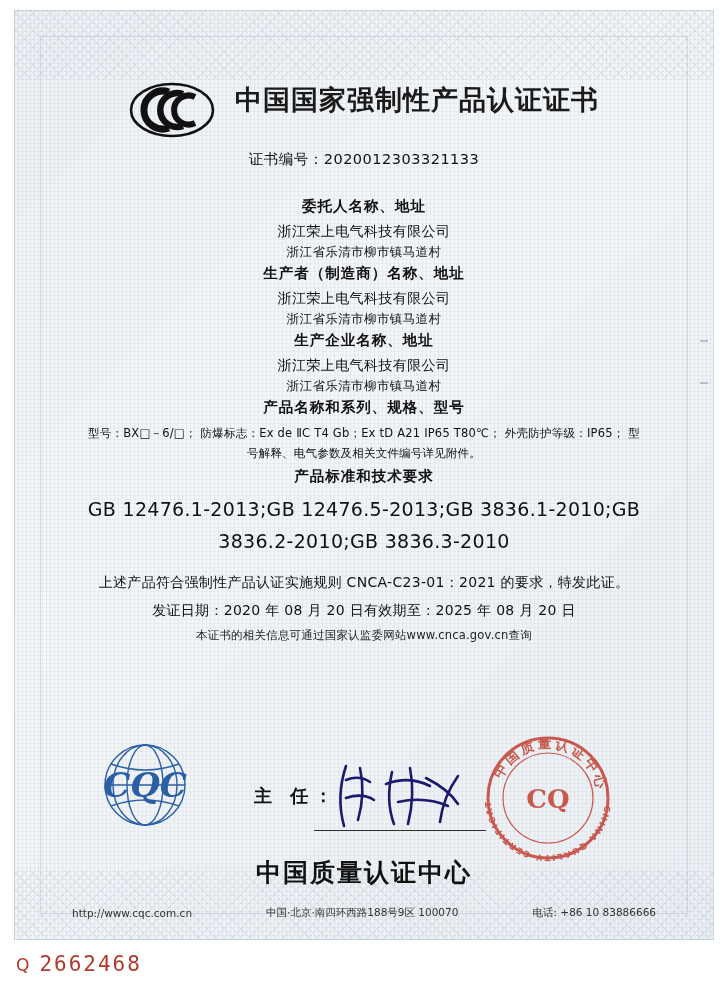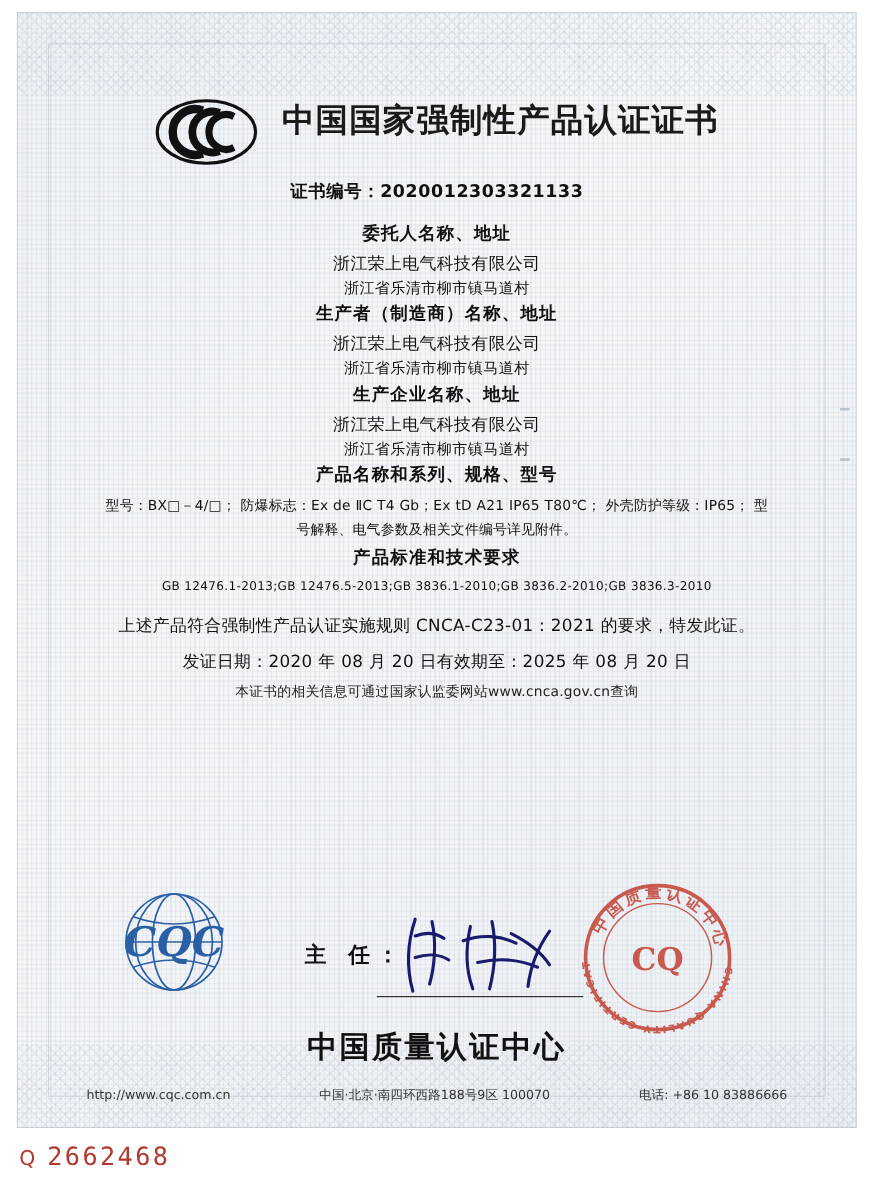--- a/index.html
+++ b/index.html
@@ -95,23 +95,23 @@
   .body {
     position: absolute;
     left: 60px;
     right: 60px;
     top: 140px;
     text-align: center;
     color: #111;
   }
   .cert-no {
     font-size: 14.5px;
-    font-weight: bold;
+    font-weight: normal;
     letter-spacing: 0.5px;
-    margin-bottom: 16px;
+    margin-bottom: 28px;
   }
   .section-label {
     font-size: 14.5px;
     font-weight: bold;
     letter-spacing: 1px;
     margin-top: 0;
     margin-bottom: 7px;
   }
   .line-main {
     font-size: 14px;
@@ -131,21 +131,21 @@
   }
   .model-block {
     font-size: 11.5px;
     line-height: 1.7;
     letter-spacing: 0.2px;
     margin: 2px 14px 4px 14px;
     text-align: justify;
     text-align-last: center;
   }
   .standards {
-    font-size: 10px;
+    font-size: 19px;
     line-height: 1.7;
     letter-spacing: 0.3px;
   }
   .statement {
     font-size: 14px;
     line-height: 1.75;
     margin-top: 12px;
     letter-spacing: 0.3px;
   }
   .dates {
@@ -293,21 +293,21 @@
 
     <div class="section-label">生产者（制造商）名称、地址</div>
     <div class="line-main">浙江荣上电气科技有限公司</div>
     <div class="line-sub">浙江省乐清市柳市镇马道村</div>
 
     <div class="section-label">生产企业名称、地址</div>
     <div class="line-main">浙江荣上电气科技有限公司</div>
     <div class="line-sub">浙江省乐清市柳市镇马道村</div>
 
     <div class="section-label">产品名称和系列、规格、型号</div>
-    <div class="model-block">型号：BX□－4/□；  防爆标志：Ex de ⅡC T4 Gb；Ex tD A21 IP65 T80℃；  外壳防护等级：IP65；  型号解释、电气参数及相关文件编号详见附件。</div>
+    <div class="model-block">型号：BX□－6/□；  防爆标志：Ex de ⅡC T4 Gb；Ex tD A21 IP65 T80℃；  外壳防护等级：IP65；  型号解释、电气参数及相关文件编号详见附件。</div>
 
     <div class="section-label">产品标准和技术要求</div>
     <div class="standards">GB 12476.1-2013;GB 12476.5-2013;GB 3836.1-2010;GB 3836.2-2010;GB 3836.3-2010</div>
 
     <div class="statement">上述产品符合强制性产品认证实施规则 CNCA-C23-01：2021 的要求，特发此证。</div>
     <div class="dates">发证日期：2020 年 08 月 20 日有效期至：2025 年 08 月 20 日</div>
     <div class="website-note">本证书的相关信息可通过国家认监委网站www.cnca.gov.cn查询</div>
   </div>
 
   <div class="sign-row">

